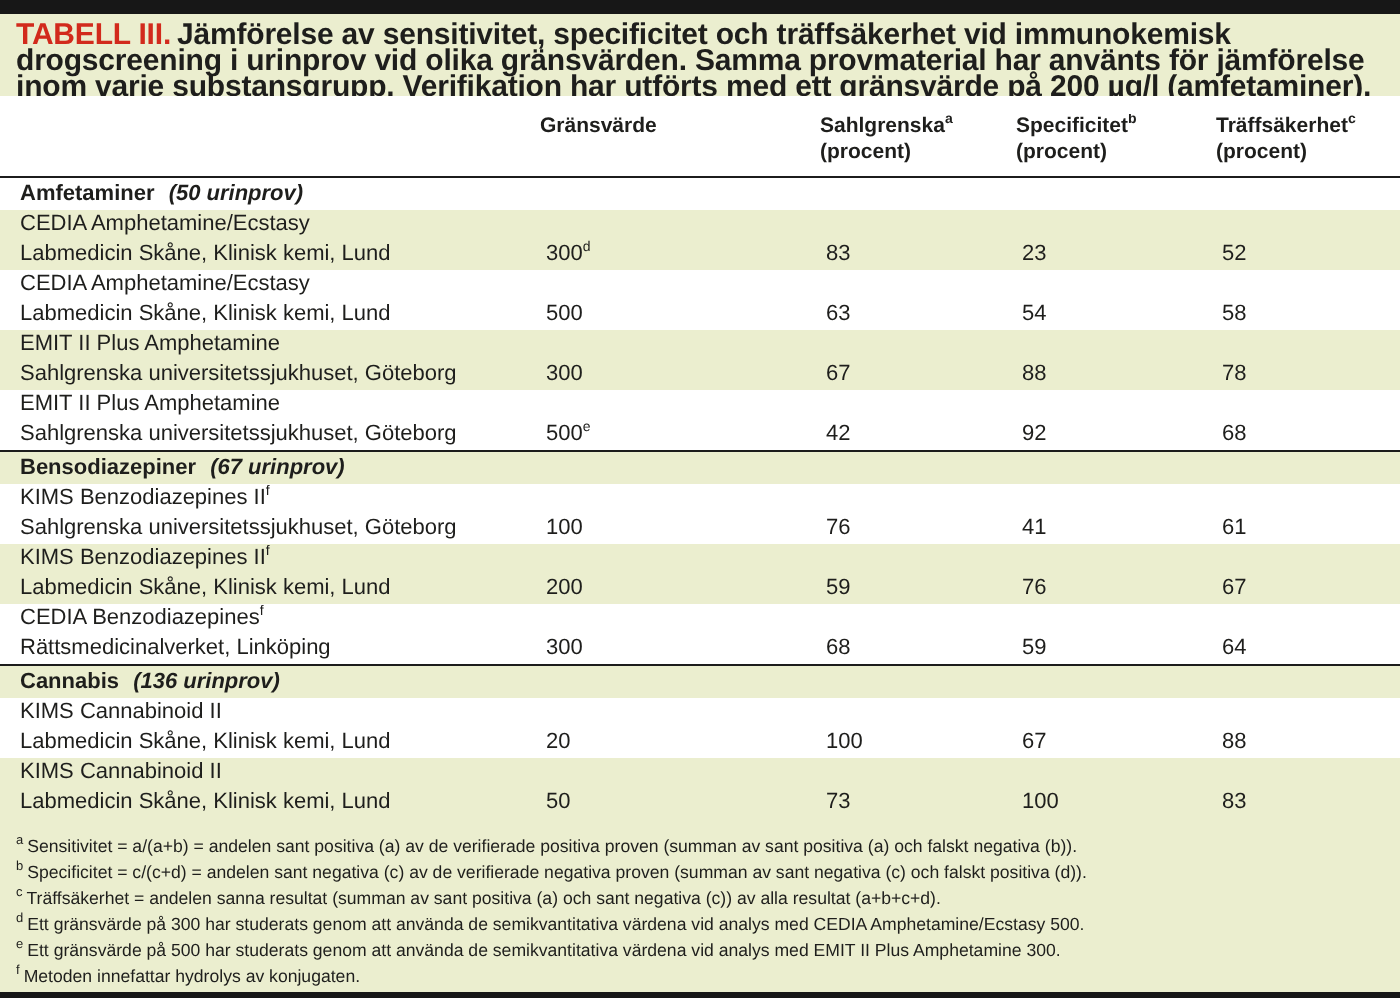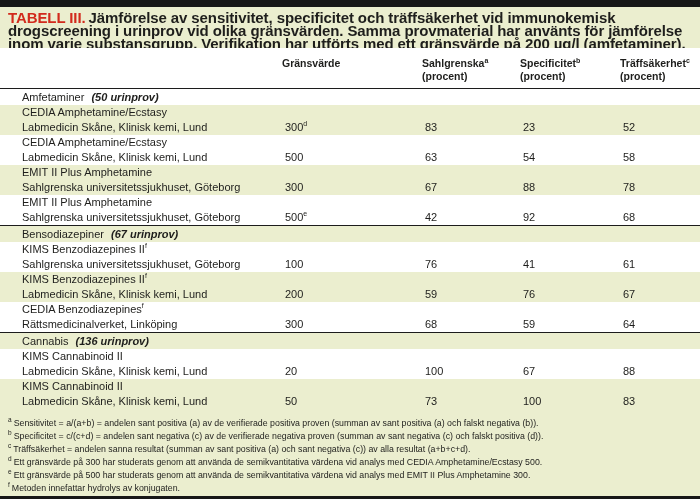--- a/index.html
+++ b/index.html
@@ -11,24 +11,24 @@
   }
   *{margin:0;padding:0;box-sizing:border-box;}
   body{background:#fff;font-family:"Liberation Sans","DejaVu Sans",sans-serif;color:var(--text);}
   .table-wrap{width:700px;height:499px;background:var(--stripe-green);overflow:hidden;position:relative;}
   .bar{width:100%;background:var(--bar-black);}
   .bar.top{height:7px;}
   .bar.bottom{height:3px;position:absolute;bottom:0;left:0;}
   .title-block{height:41px;padding:4px 8px 0 8px;font-size:15px;font-weight:bold;line-height:13.2px;letter-spacing:-0.1px;overflow:hidden;background:var(--stripe-green);}
   .title-tag{color:var(--tag-red);}
   .title-rest{margin-left:3px;}
-  .grid{display:grid;grid-template-columns:260px 140px 98px 100px 1fr;padding-left:22px;padding-right:6px;}
+  .grid{display:grid;grid-template-columns:260px 140px 98px 100px 1fr;padding-left:10px;padding-right:6px;}
   .colheaders{height:40px;background:var(--white);padding-top:9px;font-weight:bold;font-size:10.5px;line-height:13px;}
   .section-head{height:17px;border-top:1px solid #1c1c1c;font-size:11px;line-height:16px;}
-  .sec-name{font-weight:normal;}
+  .sec-name{font-weight:bold;}
   .sec-count{font-weight:bold;font-style:italic;margin-left:4px;}
   .section-head .sec-cell{grid-column:1 / -1;}
   .block{height:30px;font-size:11px;line-height:15px;}
   .block .method{grid-column:1 / -1;height:15px;overflow:hidden;white-space:nowrap;}
   .cell{overflow:hidden;white-space:nowrap;}
   .val{padding-left:3px;}
   .stripe-g{background:var(--stripe-green);}
   .stripe-w{background:var(--white);}
   sup{font-size:7px;vertical-align:super;line-height:0;}
   .footnotes{height:87px;padding:8px 8px 0 8px;background:var(--stripe-green);font-size:8.8px;line-height:13px;}

